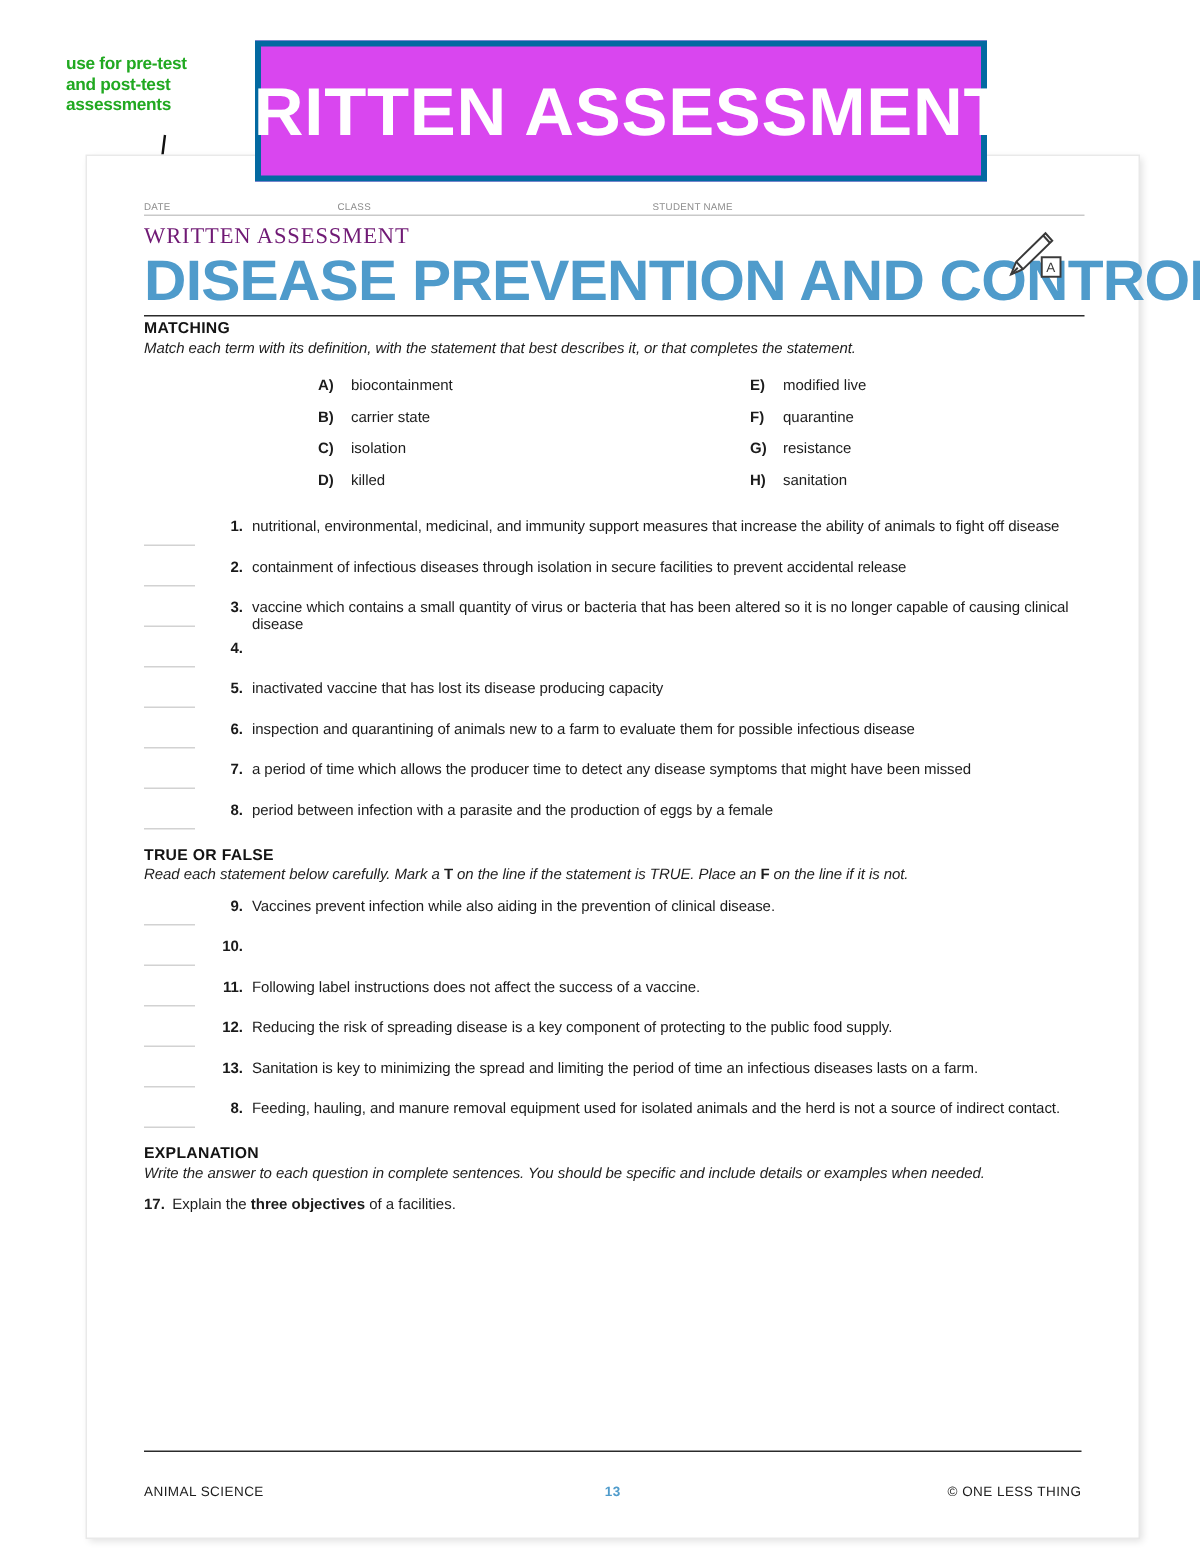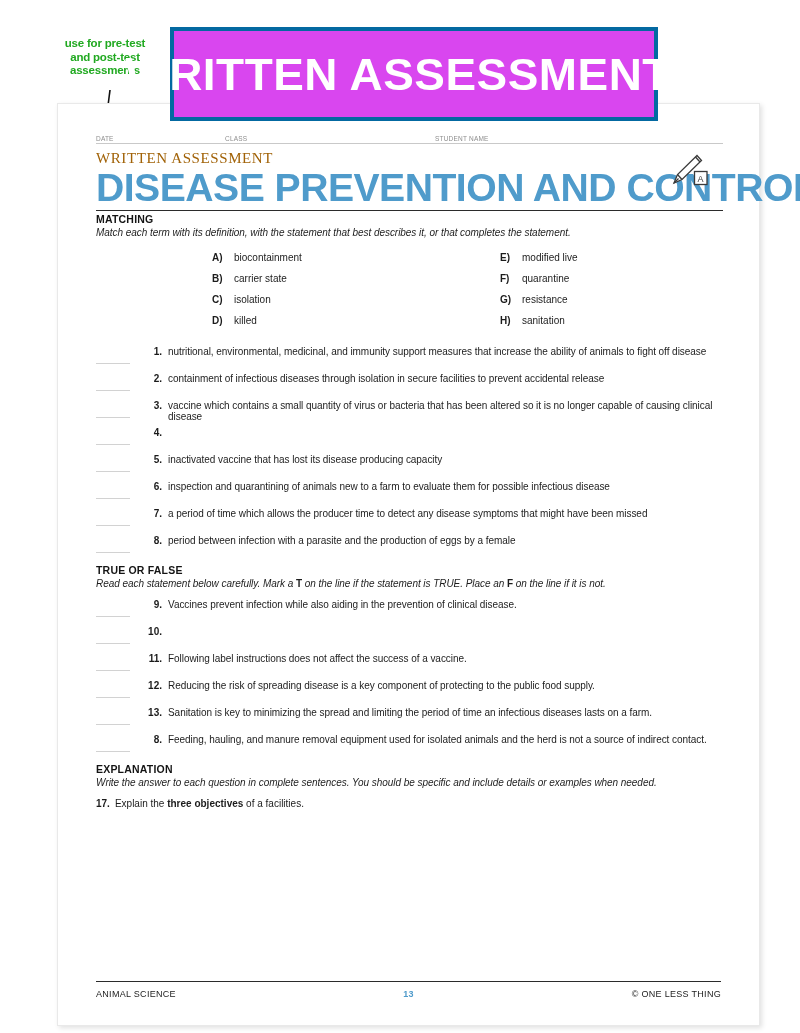--- a/index.html
+++ b/index.html
@@ -16,21 +16,21 @@
   }
 
   
   .promo-note {
     position: absolute;
     color: #21a921;
     font-family: "Liberation Sans", sans-serif;
     font-weight: bold;
     font-size: 11.5px;
     line-height: 13.5px;
-    text-align: center;
+    text-align: left;
     letter-spacing: -0.2px;
   }
   #note-pretest { left: 44px; top: 37px; width: 122px; }
   #note-variety { left: 586px; top: 263px; width: 130px; }
   #note-answerkey { left: 575px; top: 910px; width: 135px; }
 
   .leader-svg {
     position: absolute;
     left: 0; top: 0;
     width: 800px; height: 1033px;
@@ -100,21 +100,21 @@
   #field-date  { left: 0px; }
   #field-class { left: 129px; }
   #field-student { left: 339px; }
 
   
   #kicker {
     margin-top: 6px;
     font-family: "Liberation Serif", serif;
     font-size: 15px;
     letter-spacing: 0.6px;
-    color: #a16207;
+    color: #701a75;
   }
   #main-title {
     position: relative;
     margin-top: 1px;
     font-family: "Liberation Sans Narrow", "Liberation Sans", sans-serif;
     font-weight: bold;
     font-size: 38px;
     line-height: 40px;
     color: #4f9bcb;
     letter-spacing: -0.5px;
@@ -229,21 +229,21 @@
   }
   #explain-text b { font-weight: bold; }
 
   
   #footer {
     position: absolute;
     left: 38px;
     right: 38px;
     bottom: 26px;
     border-top: 1.5px solid #2b2b2b;
-    padding-top: 7px;
+    padding-top: 21px;
     display: flex;
     align-items: baseline;
     font-family: "Liberation Sans Narrow", "Liberation Sans", sans-serif;
     font-size: 9px;
     color: #1c1c1c;
     letter-spacing: 0.3px;
   }
   #footer-left { flex: 1 1 0; text-align: left; }
   #footer-page { flex: 0 0 auto; color: #4f9bcb; font-weight: bold; font-size: 9px; }
   #footer-right { flex: 1 1 0; text-align: right; }

